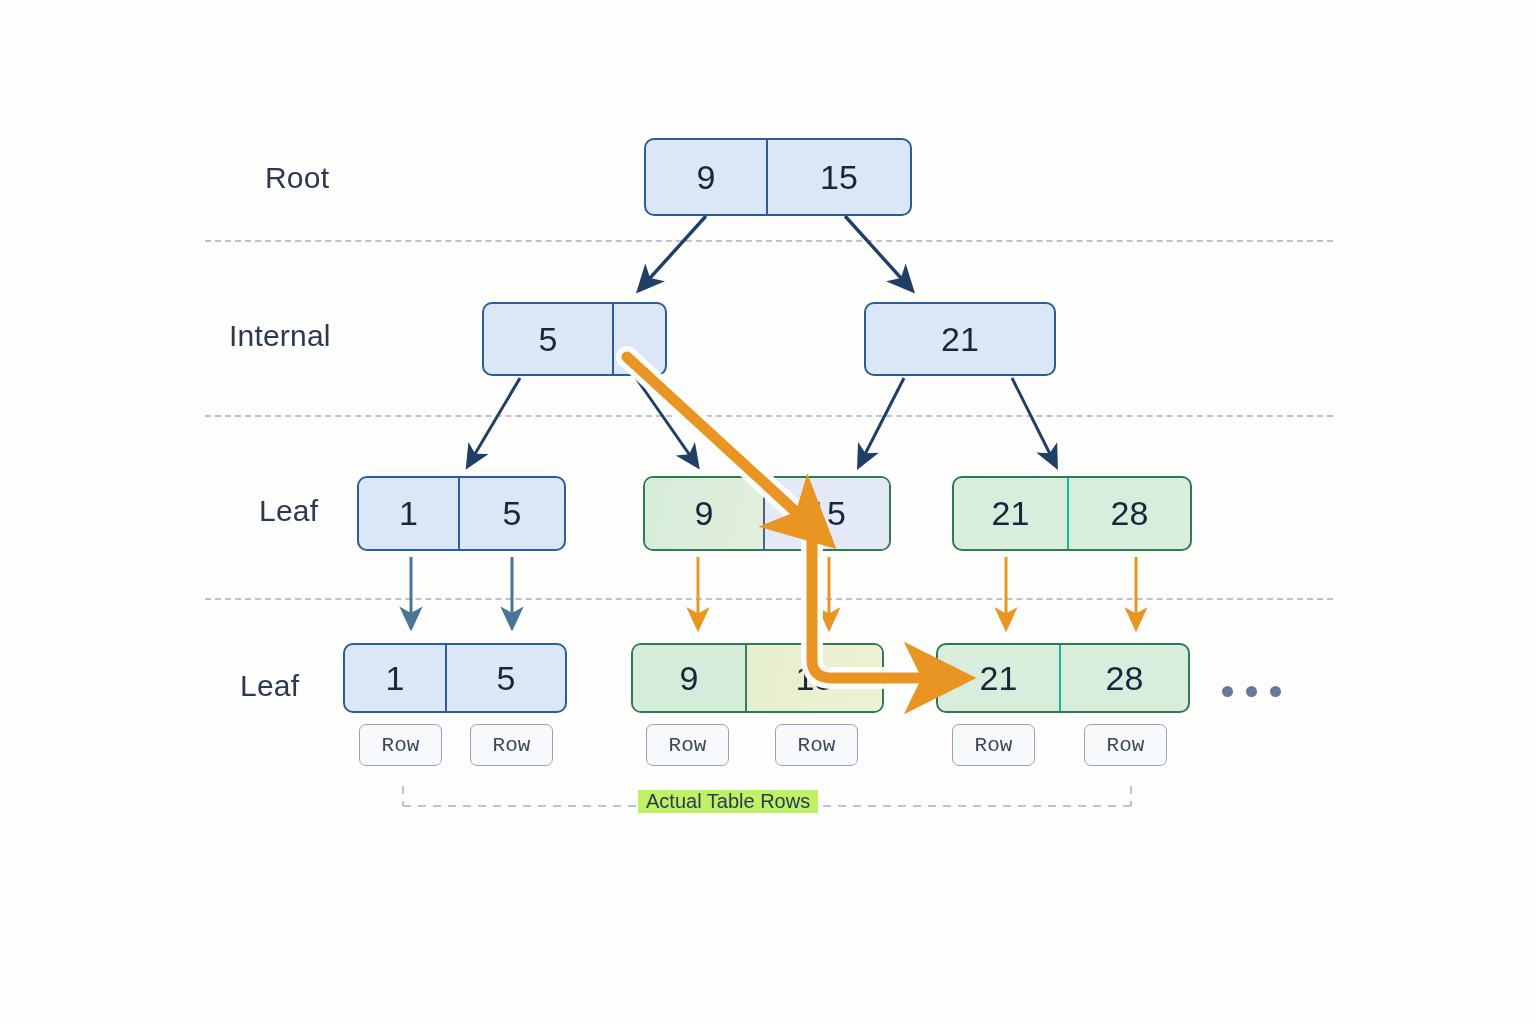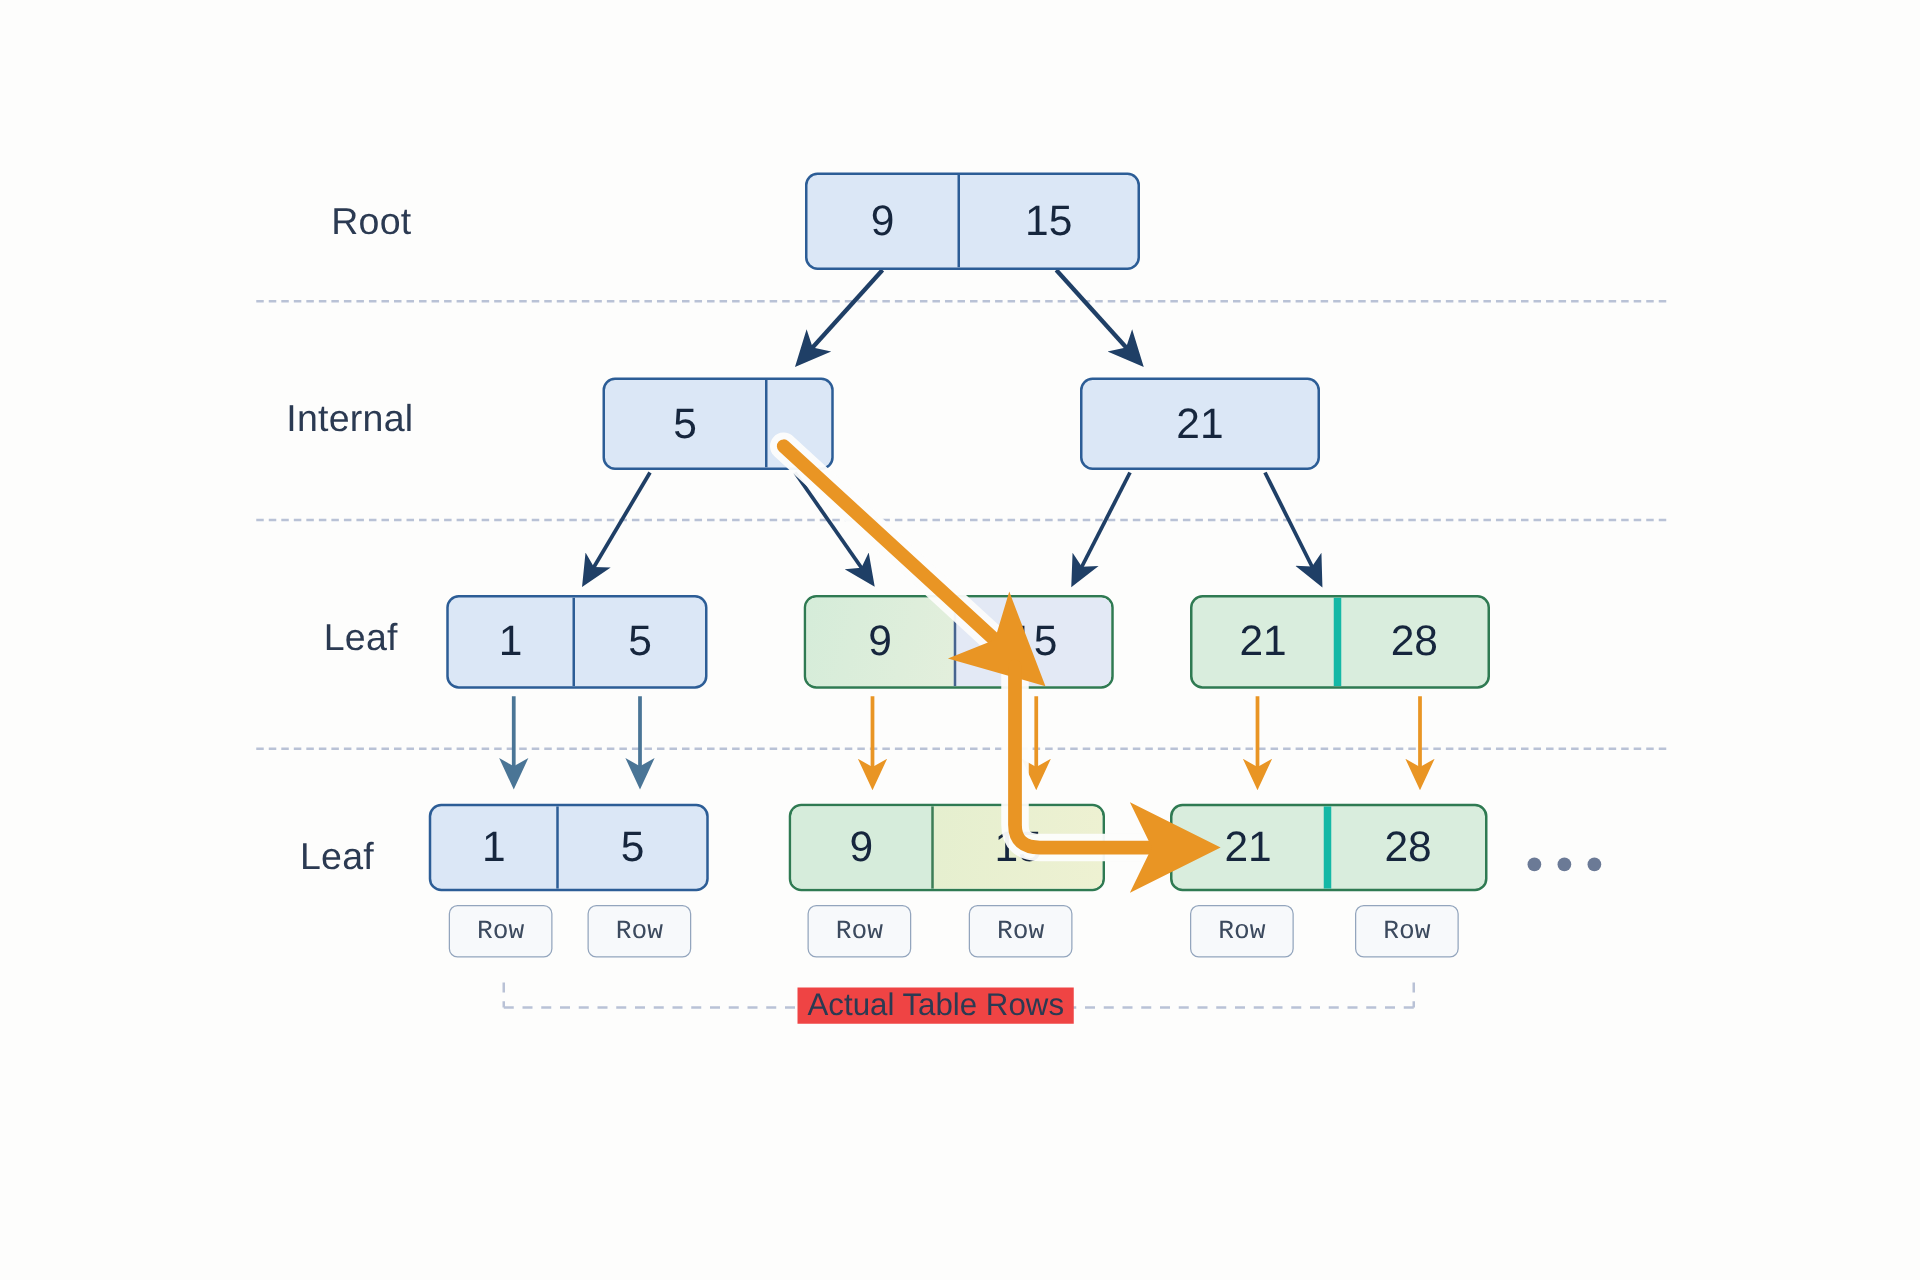--- a/index.html
+++ b/index.html
@@ -45,21 +45,21 @@
     box-sizing:border-box;
     height:100%;
   }
 
   
   .node.blue{border:2px solid #2c5d96;background:#dbe7f6;}
   .node.blue .cell + .cell{border-left:2px solid #2c5d96;}
 
   
   .node.green{border:2px solid #2f7a52;background:#d9eddd;}
-  .node.green .cell + .cell{border-left:6px solid #14b8a6;}
+  .node.green .cell + .cell{border-left:2px solid #14b8a6;}
 
   
   .node.mixed{border:2px solid #2f7a52;background:#d9eddd;}
   .node.mixed .cell.c-green{background:linear-gradient(105deg,#d5ecd9 0%,#e3efdc 100%);}
   .node.mixed .cell.c-blue{background:#e3e9f5;border-left:2px solid #46648f;}
 
   
   .node.greenyellow{border:2px solid #2f7a52;background:#d9eddd;}
   .node.greenyellow .cell.c-green{background:#d6ecdb;}
   .node.greenyellow .cell.c-yellow{background:linear-gradient(100deg,#e5efcf 0%,#eef1d2 100%);border-left:2px solid #3e7d56;}
@@ -94,24 +94,24 @@
     position:absolute;
     display:flex;gap:13px;align-items:center;
     z-index:5;
   }
   .dots i{display:block;width:11px;height:11px;border-radius:50%;background:#6b7a96;}
 
   
   .bracket-caption{
     position:absolute;
     color:#2b3a52;
-    font-size:25px;
+    font-size:20px;
     white-space:nowrap;
     z-index:5;
-    background:#ef4444;
+    background:#bef264;
     padding:0 8px;
   }
 </style>
 </head>
 <body>
 
 <div id="stage">
 
   <div class="sep" style="left:205px;top:240px;width:1128px;"></div>
   <div class="sep" style="left:205px;top:415px;width:1128px;"></div>

